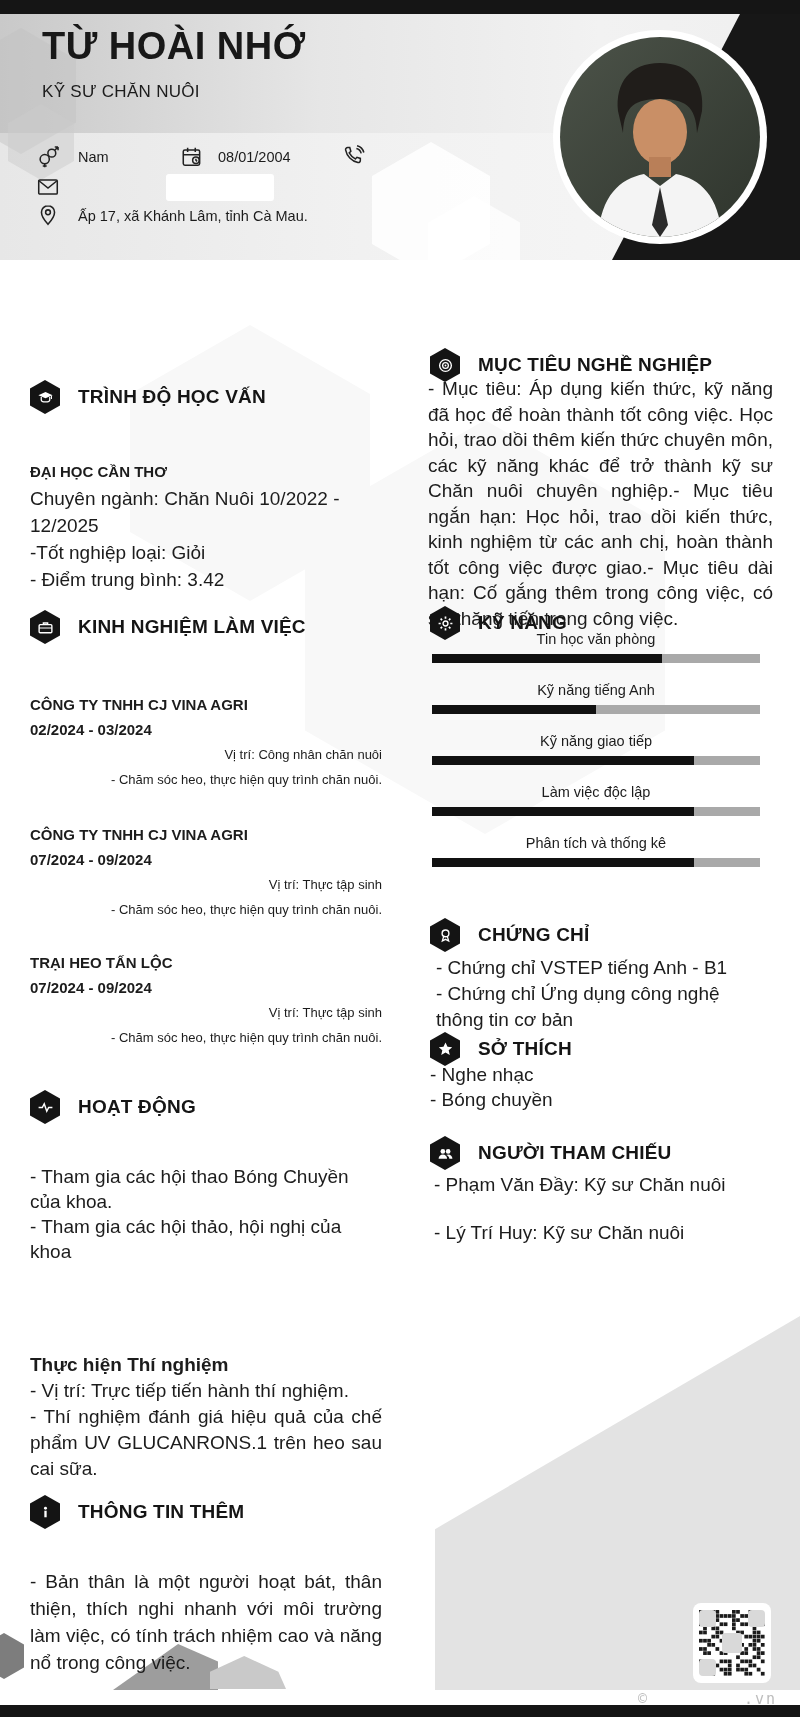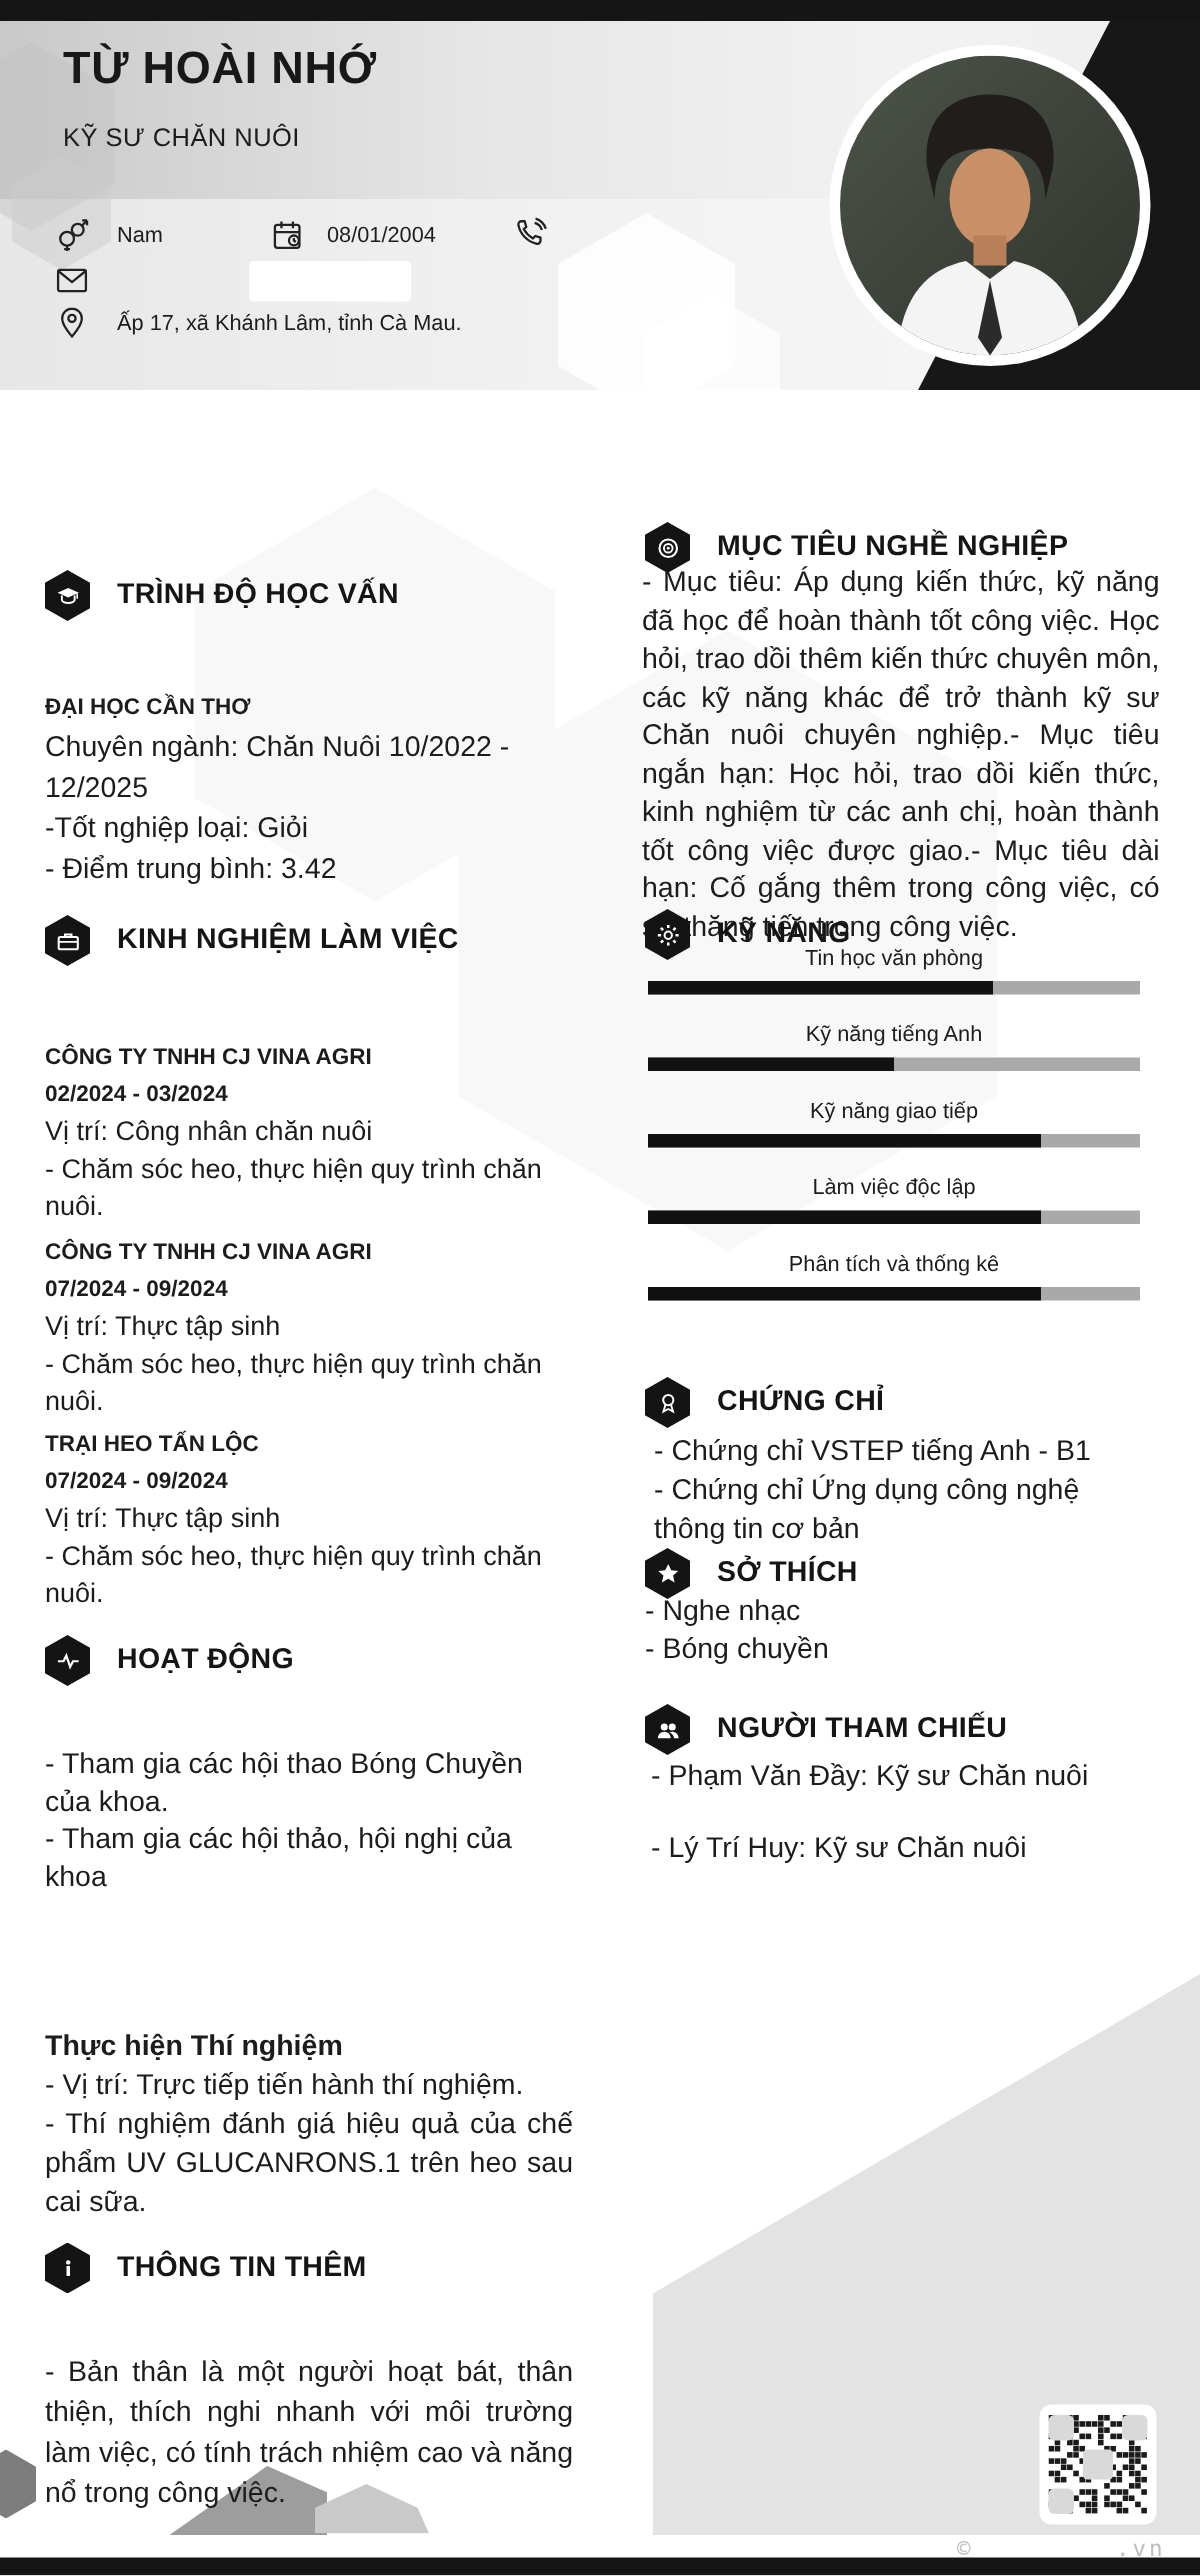--- a/index.html
+++ b/index.html
@@ -9,40 +9,40 @@
   .hex{clip-path:polygon(50% 0,100% 25%,100% 75%,50% 100%,0 75%,0 25%);}
   
   .bar-black{left:0;width:800px;background:#151515;}
   
   .hd-top{left:0;top:14px;width:800px;height:119px;
           background:linear-gradient(90deg,#c9c9c9 0%,#e6e6e6 40%,#f2f2f2 75%,#efefef 100%);}
   .hd-bot{left:0;top:133px;width:800px;height:127px;
           background:linear-gradient(90deg,#e7e7e7 0%,#f1f1f1 45%,#f7f7f7 100%);}
   .wedge-black{left:0;top:14px;width:800px;height:246px;background:#171717;
           clip-path:polygon(92.5% 0,100% 0,100% 100%,76.5% 100%);}
-  .name{left:42px;top:24px;font-size:30px;font-weight:700;color:#181818;letter-spacing:.5px;line-height:44px;}
+  .name{left:42px;top:24px;font-size:38px;font-weight:700;color:#181818;letter-spacing:.5px;line-height:44px;}
   .subtitle{left:42px;top:82px;font-size:17px;font-weight:400;color:#1c1c1c;letter-spacing:.3px;}
   .photo-ring{left:553px;top:30px;width:214px;height:214px;border-radius:50%;background:#fff;
           display:flex;align-items:center;justify-content:center;}
   .photo-clip{width:200px;height:200px;border-radius:50%;overflow:hidden;}
   .c-txt{font-size:14.5px;color:#1c1c1c;}
   .redact{background:#fff;border-radius:3px;}
   
   .wm{background:#f8f8f8;}
   
   .sec{position:absolute;display:flex;align-items:center;gap:18px;}
   .hexicon{width:30px;height:34px;background:#141414;display:flex;align-items:center;justify-content:center;
            clip-path:polygon(50% 0,100% 25%,100% 75%,50% 100%,0 75%,0 25%);flex:0 0 auto;}
   .sec h2{margin:0;font-size:19px;font-weight:700;color:#151515;letter-spacing:.2px;white-space:nowrap;}
   .txt{font-size:19px;line-height:26px;color:#1c1c1c;}
   .b{font-weight:700;}
   .just{text-align:justify;}
   .lh25{line-height:25px;} .lh255{line-height:25.5px;} .lh27{line-height:27px;}
   .job .jt{font-size:15px;font-weight:700;line-height:25px;}
-  .job .jl{font-size:18px;line-height:25px;}
+  .job .jl{font-size:13px;line-height:25px;text-align:right;}
   
   .skill{margin-bottom:16px;}
   .skill-label{font-size:14.5px;line-height:22px;}
   .skill-bar{margin-top:4px;height:9px;background:#a9a9a9;}
   .skill-fill{height:9px;background:#111;}
   
   .wedge-gray{left:435px;top:1316px;width:365px;height:374px;background:#e3e3e3;
           clip-path:polygon(0 100%,0 57%,100% 0,100% 100%);}
   .mt1{left:113px;top:1644px;width:105px;height:46px;background:#9d9d9d;
           clip-path:polygon(0 100%,62% 0,100% 38%,100% 100%);}

